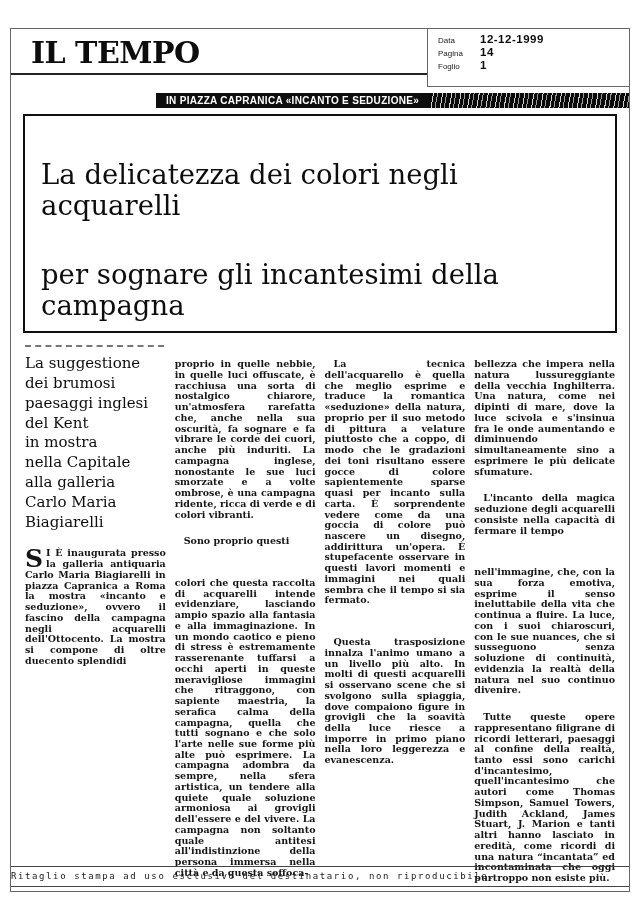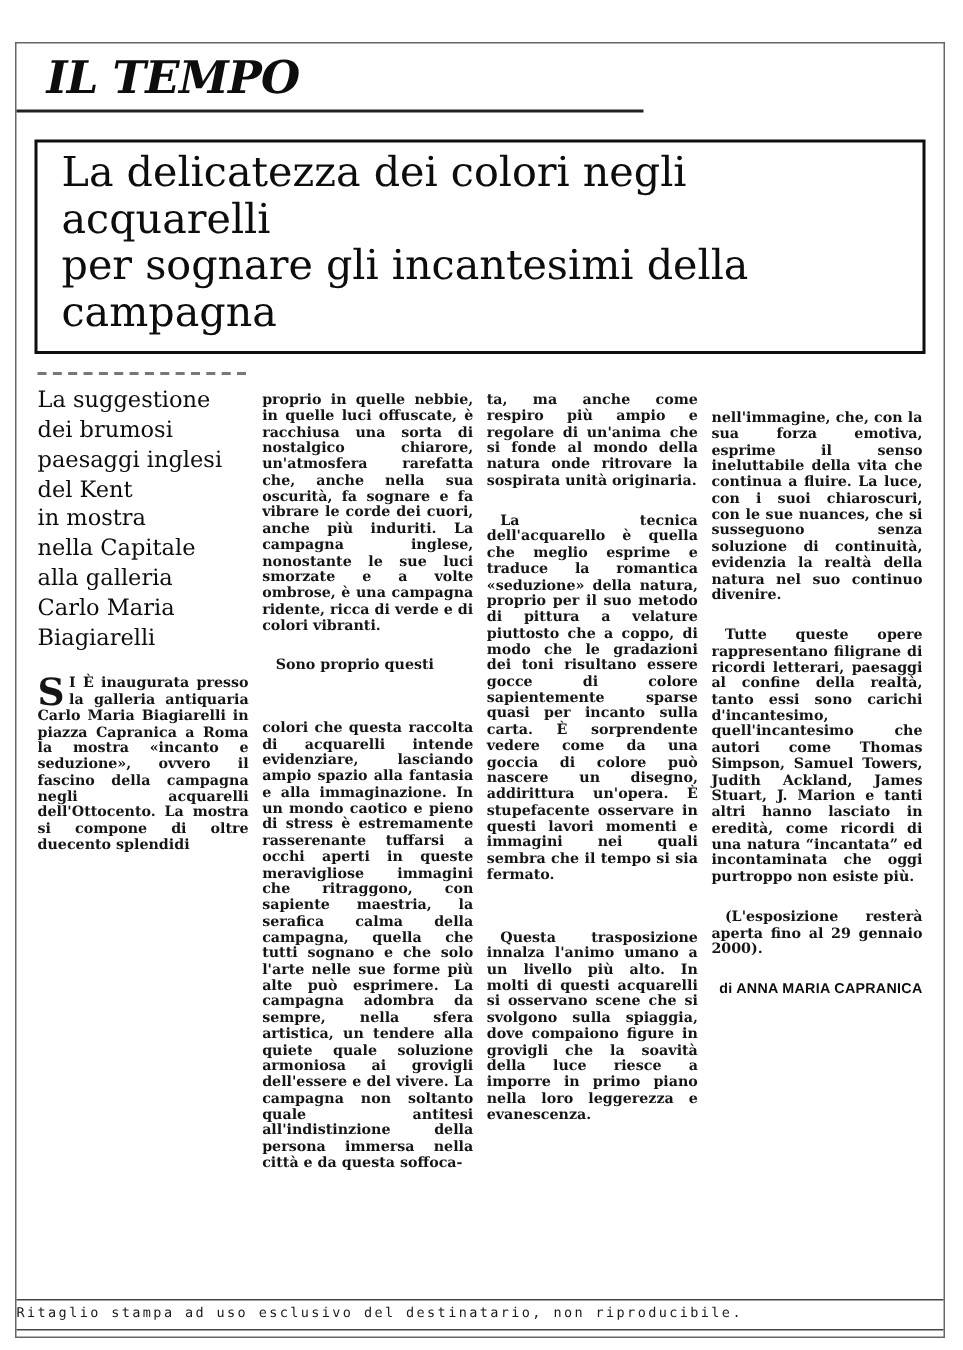--- a/index.html
+++ b/index.html
@@ -1,34 +1,34 @@
 <!DOCTYPE html>
 <html><head>
 <meta charset="utf-8">
 <style>
   html,body { margin:0; padding:0; background:#fff; }
   body { width:642px; height:900px; position:relative; font-family:"DejaVu Serif", serif; color:#151515; }
   .frame { position:absolute; left:10px; top:28px; width:620px; height:864px; border:1px solid #666; background:#fff; box-sizing:border-box; }
 
   
-  .clip-header { position:relative; height:58px;font-style:italic; }
+  .clip-header { position:relative; height:58px; }
   .masthead { position:absolute; left:20px; top:6px; font-family:"DejaVu Serif", serif; font-weight:bold; font-size:30px; color:#0d0d0d; letter-spacing:-0.5px; }
   .masthead-rule { position:absolute; left:0; top:44px; width:418px; border-top:2px solid #222; }
   .stamp { position:absolute; top:0; right:0; width:202px; height:58px; border-left:1px solid #666; border-bottom:1px solid #666; box-sizing:border-box; padding:4px 10px 0; font-family:"Liberation Sans", sans-serif; background:#fff; }
   .stamp-row { display:flex; align-items:baseline; margin-bottom:1px; }
   .stamp-label { width:42px; font-size:8px; color:#222; }
   .stamp-value { font-size:11.5px; font-weight:bold; color:#0d0d0d; letter-spacing:0.5px; }
 
   
   .kicker { margin:6px 0 0 145px; height:15px; background:#0e0e0e; display:flex; align-items:center; color:#fff; font-family:"Liberation Sans", sans-serif; font-weight:bold; font-size:10px; letter-spacing:0.3px; padding-left:10px; white-space:nowrap; }
   .kicker-pattern { flex:1; align-self:stretch; margin-left:10px; background:repeating-linear-gradient(100deg,#0a0a0a 0 4px,#cfcfcf 4px 5px,#0a0a0a 5px 8px,#9a9a9a 8px 9px); }
 
   
   .headline-box { margin:6px 12px 10px; border:2px solid #0f0f0f; padding:5px 16px 10px; }
-  .headline-line { font-size:27.5px; line-height:1.13; color:#0d0d0d; }
+  .headline-line { font-size:27.5px; line-height:1.13; color:#0d0d0d;margin-top:38px; }
 
   
   .columns { display:flex; gap:9px; margin:4px 14px 0; }
   .col { flex:1; font-size:9.5px; line-height:1.13; text-align:justify; font-weight:bold; }
   .col p { margin:16px 0 3px; text-indent:9px; }
   .col p.cont { text-indent:0; }
   .squiggle { border-top:2px dashed #777; margin:2px 2px 7px 0; }
   .standfirst { font-weight:normal; font-size:15px; line-height:1.32; white-space:pre-line; text-align:left; margin:0 0 10px; color:#0d0d0d; }
   .dropcap { float:left; font-size:25px; line-height:19px; font-weight:bold; padding:1px 3px 0 0; }
   .gap-lg { height:56px; }
@@ -39,22 +39,40 @@
   .clip-footer { position:absolute; left:0; right:0; bottom:4px; border-top:1px solid #444; border-bottom:1px solid #444; padding:4px 0 5px; font-family:"DejaVu Sans Mono", monospace; font-size:9px; letter-spacing:1.6px; color:#1a1a1a; }
 </style>
 </head>
 <body>
 
 <div class="frame">
 
   <header class="clip-header">
     <div class="masthead">IL TEMPO</div>
     <div class="masthead-rule"></div>
+    <div class="stamp">
+      <div class="stamp-row">
+        <span class="stamp-label">Data</span>
+        <span class="stamp-value">12-12-1999</span>
+      </div>
+      <div class="stamp-row">
+        <span class="stamp-label">Pagina</span>
+        <span class="stamp-value">14</span>
+      </div>
+      <div class="stamp-row">
+        <span class="stamp-label">Foglio</span>
+        <span class="stamp-value">1</span>
+      </div>
+    </div>
   </header>
 
+  <div class="kicker">
+    <span>IN PIAZZA CAPRANICA «INCANTO E SEDUZIONE»</span>
+    <span class="kicker-pattern"></span>
+  </div>
 
   <div class="headline-box">
     <div class="headline-line">La delicatezza dei colori negli acquarelli</div>
     <div class="headline-line">per sognare gli incantesimi della campagna</div>
   </div>
 
   <div class="columns">
 
     <div class="col">
       <div class="squiggle"></div>
@@ -72,27 +90,28 @@
     </div>
 
     <div class="col">
       <p class="cont">proprio in quelle nebbie, in quelle luci offuscate, è racchiusa una sorta di nostalgico chiarore, un'atmosfera rarefatta che, anche nella sua oscurità, fa sognare e fa vibrare le corde dei cuori, anche più induriti. La campagna inglese, nonostante le sue luci smorzate e a volte ombrose, è una campagna ridente, ricca di verde e di colori vibranti.</p>
       <p>Sono proprio questi</p>
       <div class="gap-sm"></div>
       <p class="cont">colori che questa raccolta di acquarelli intende evidenziare, lasciando ampio spazio alla fantasia e alla immaginazione. In un mondo caotico e pieno di stress è estremamente rasserenante tuffarsi a occhi aperti in queste meravigliose immagini che ritraggono, con sapiente maestria, la serafica calma della campagna, quella che tutti sognano e che solo l'arte nelle sue forme più alte può esprimere. La campagna adombra da sempre, nella sfera artistica, un tendere alla quiete quale soluzione armoniosa ai grovigli dell'essere e del vivere. La campagna non soltanto quale antitesi all'indistinzione della persona immersa nella città e da questa soffoca-</p>
     </div>
 
     <div class="col">
-      <p class="cont">ta, ma anche come respiro più ampio e regolare di un'anima che si fonde al mondo della natura onde ritrovare la sospirata unità originaria.</p>
       <p>La tecnica dell'acquarello è quella che meglio esprime e traduce la romantica «seduzione» della natura, proprio per il suo metodo di pittura a velature piuttosto che a coppo, di modo che le gradazioni dei toni risultano essere gocce di colore sapientemente sparse quasi per incanto sulla carta. È sorprendente vedere come da una goccia di colore può nascere un disegno, addirittura un'opera. È stupefacente osservare in questi lavori momenti e immagini nei quali sembra che il tempo si sia fermato.</p>
       <div class="gap-sm"></div>
       <p>Questa trasposizione innalza l'animo umano a un livello più alto. In molti di questi acquarelli si osservano scene che si svolgono sulla spiaggia, dove compaiono figure in grovigli che la soavità della luce riesce a imporre in primo piano nella loro leggerezza e evanescenza.</p>
     </div>
 
     <div class="col">
+      <p class="cont">bellezza che impera nella natura lussureggiante della vecchia Inghilterra. Una natura, come nei dipinti di mare, dove la luce scivola e s'insinua fra le onde aumentando e diminuendo simultaneamente sino a esprimere le più delicate sfumature.</p>
+      <p>L'incanto della magica seduzione degli acquarelli consiste nella capacità di fermare il tempo</p>
       <div class="gap-sm"></div>
       <p class="cont">nell'immagine, che, con la sua forza emotiva, esprime il senso ineluttabile della vita che continua a fluire. La luce, con i suoi chiaroscuri, con le sue nuances, che si susseguono senza soluzione di continuità, evidenzia la realtà della natura nel suo continuo divenire.</p>
       <p>Tutte queste opere rappresentano filigrane di ricordi letterari, paesaggi al confine della realtà, tanto essi sono carichi d'incantesimo, quell'incantesimo che autori come Thomas Simpson, Samuel Towers, Judith Ackland, James Stuart, J. Marion e tanti altri hanno lasciato in eredità, come ricordi di una natura “incantata” ed incontaminata che oggi purtroppo non esiste più.</p>
       <p>(L'esposizione resterà aperta fino al 29 gennaio 2000).</p>
       <div class="byline">di ANNA MARIA CAPRANICA</div>
     </div>
 
   </div>
 
   <footer class="clip-footer">

